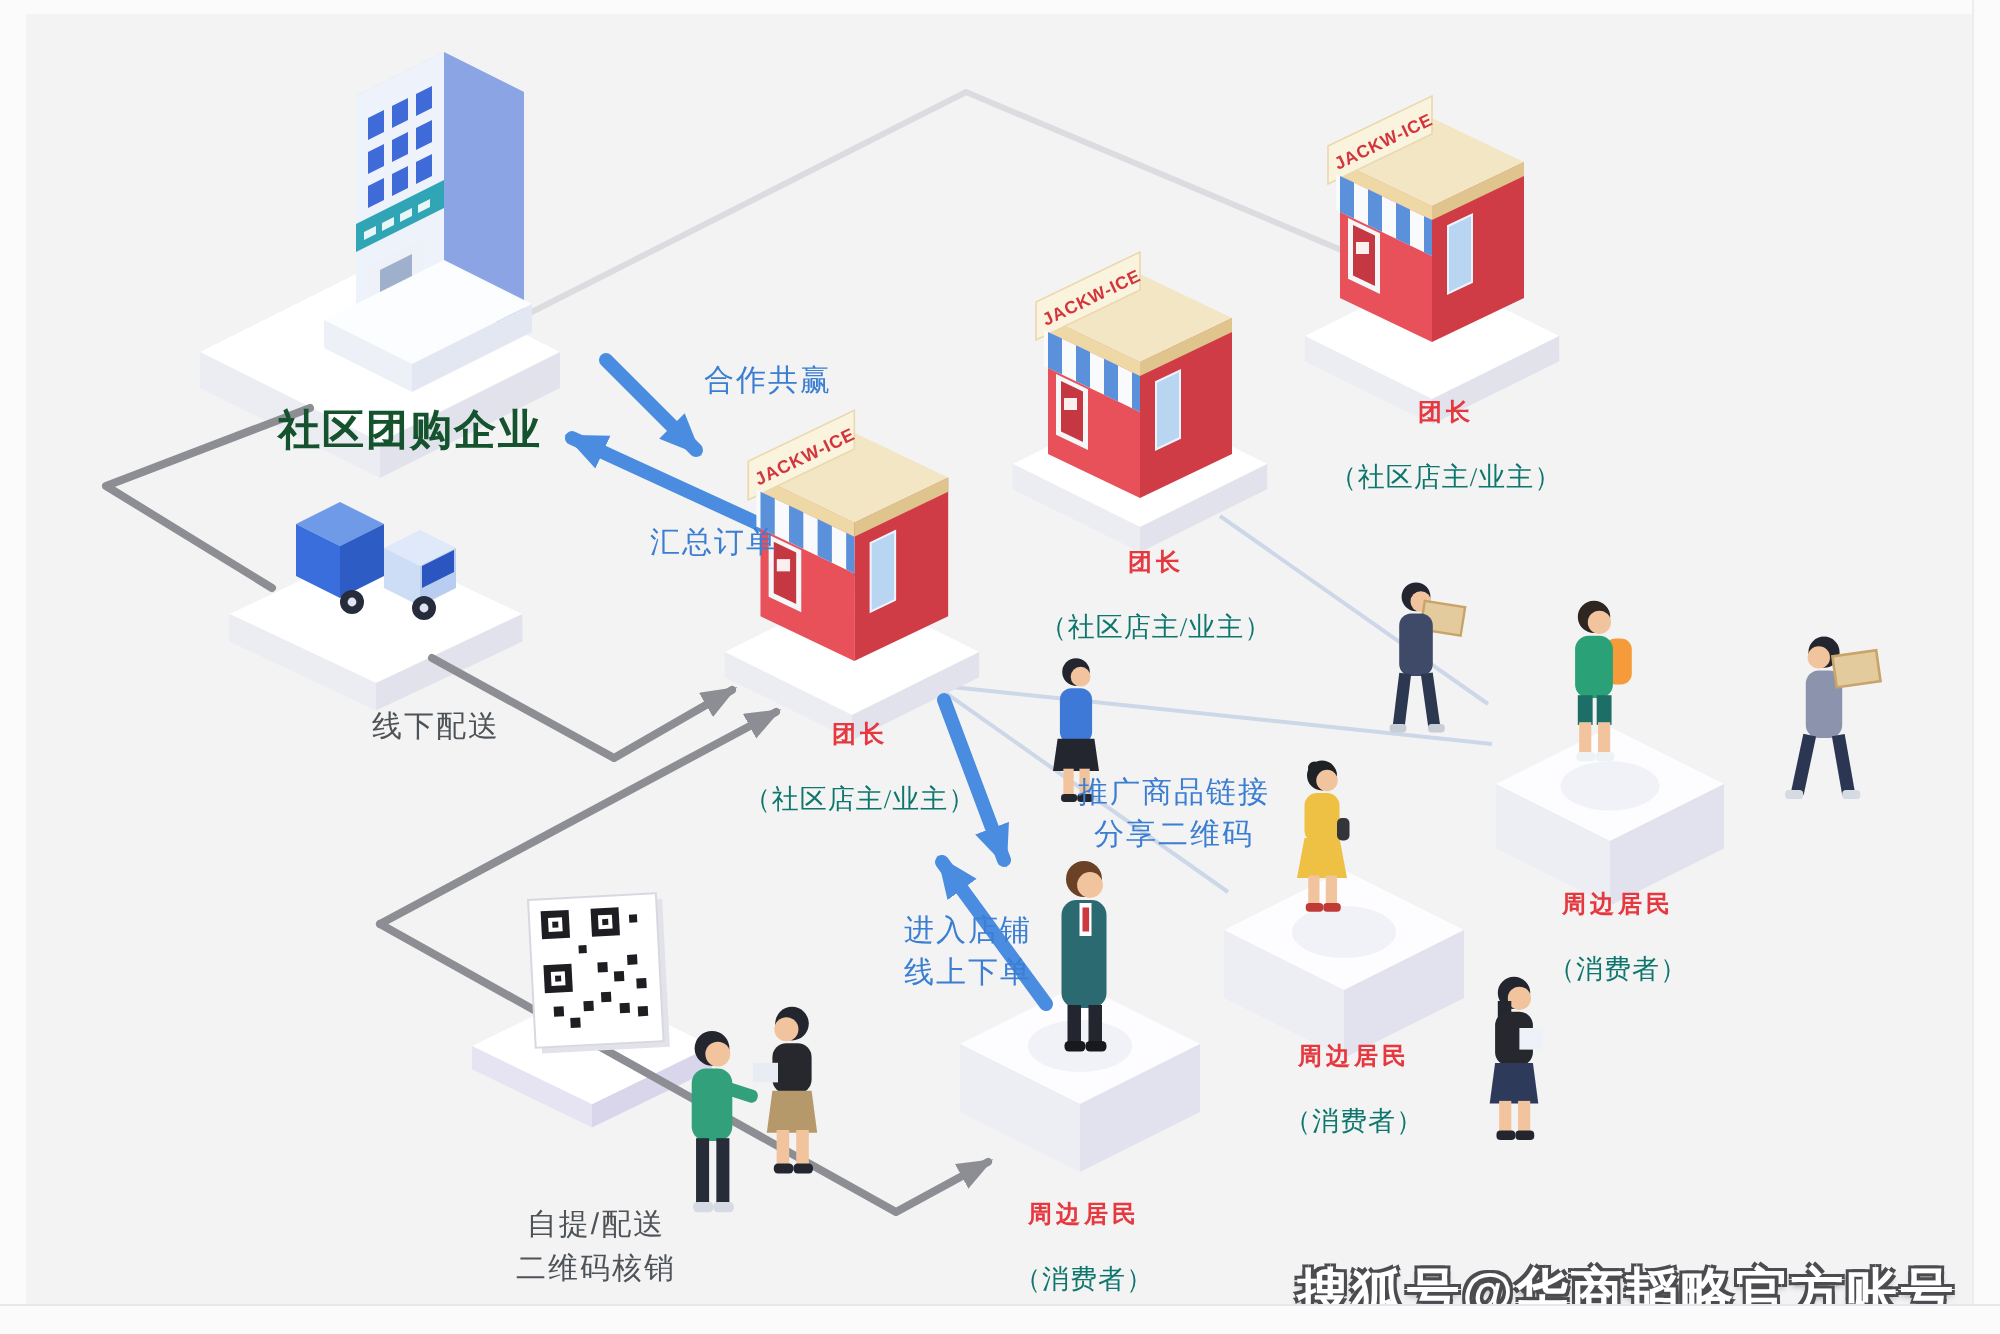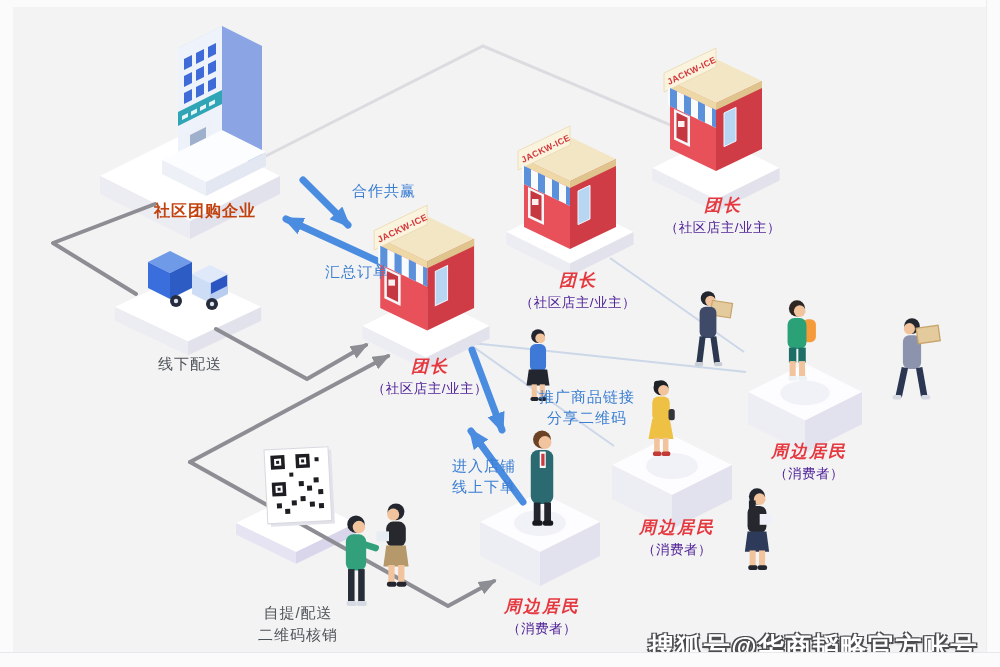--- a/index.html
+++ b/index.html
@@ -5,26 +5,26 @@
   html,body{margin:0;padding:0;background:#e9e9ec;}
   .stage{position:relative;width:1000px;height:667px;background:#f3f3f4;overflow:hidden;
          font-family:"Liberation Sans","DejaVu Sans",sans-serif;}
   .edge{position:absolute;background:#fbfbfc;}
   .edge.top{left:0;top:0;width:1000px;height:7px;}
   .edge.bottom{left:0;top:652px;width:1000px;height:15px;border-top:1px solid #e8e8ec;}
   .edge.left{left:0;top:0;width:13px;height:667px;}
   .edge.right{left:986px;top:0;width:14px;height:667px;border-left:1px solid #ededf0;}
   svg.layer{position:absolute;left:0;top:0;}
   .lbl{position:absolute;text-align:center;white-space:nowrap;}
-  .red-big{color:#c2410c;font-size:16px;font-weight:bold;letter-spacing:1px;}
+  .red-big{color:#14532d;font-size:21px;font-weight:bold;letter-spacing:1px;}
   .blue-lbl{color:#3b7ed2;font-size:15px;font-weight:500;line-height:21px;letter-spacing:1px;margin-left:44px;}
   .gray-lbl{color:#4e5358;font-size:15px;font-weight:500;line-height:22px;letter-spacing:1px;}
   .block{position:absolute;text-align:center;}
-  .block .title{color:#e5383f;font-size:17px;font-weight:bold;letter-spacing:2px;line-height:20px;font-style:italic;}
-  .block .sub{color:#4c1d95;font-size:13.5px;font-weight:500;margin-top:3px;letter-spacing:0.5px;}
+  .block .title{color:#e5383f;font-size:12px;font-weight:bold;letter-spacing:2px;line-height:20px;}
+  .block .sub{color:#0f766e;font-size:13.5px;font-weight:500;margin-top:14px;letter-spacing:0.5px;font-family:Liberation Serif, serif;}
   .watermark{position:absolute;right:22px;top:629px;font-size:26px;font-weight:bold;letter-spacing:1.5px;
      color:#ffffff;
      text-shadow:-1.5px -1.5px 0 #4c4c50,1.5px -1.5px 0 #4c4c50,-1.5px 1.5px 0 #4c4c50,
                   1.5px 1.5px 0 #4c4c50,0 2px 3px rgba(0,0,0,.35);}
 </style>
 </head>
 <body>
 
 <div class="stage">
 
@@ -296,21 +296,21 @@
         <rect x="0.5" y="57" width="7" height="3.5" rx="1.5" fill="#23262e"></rect>
     </g>
   </svg>
 
   <div class="lbl red-big" style="left:120px;top:201px;width:170px;">社区团购企业</div>
 
   <div class="lbl blue-lbl" style="left:280px;top:180px;width:120px;">合作共赢</div>
 
   <div class="lbl blue-lbl" style="left:253px;top:261px;width:120px;">汇总订单</div>
 
-  <div class="lbl gray-lbl" style="left:130px;top:353px;width:120px;">线下配送</div>
+  <div class="lbl gray-lbl" style="left:130px;top:353px;width:120px;text-align:right;">线下配送</div>
 
   <div class="block" style="left:348px;top:357px;width:164px;">
     <div class="title">团长</div>
     <div class="sub">（社区店主/业主）</div>
   </div>
 
   <div class="block" style="left:496px;top:271px;width:164px;">
     <div class="title">团长</div>
     <div class="sub">（社区店主/业主）</div>
   </div>

